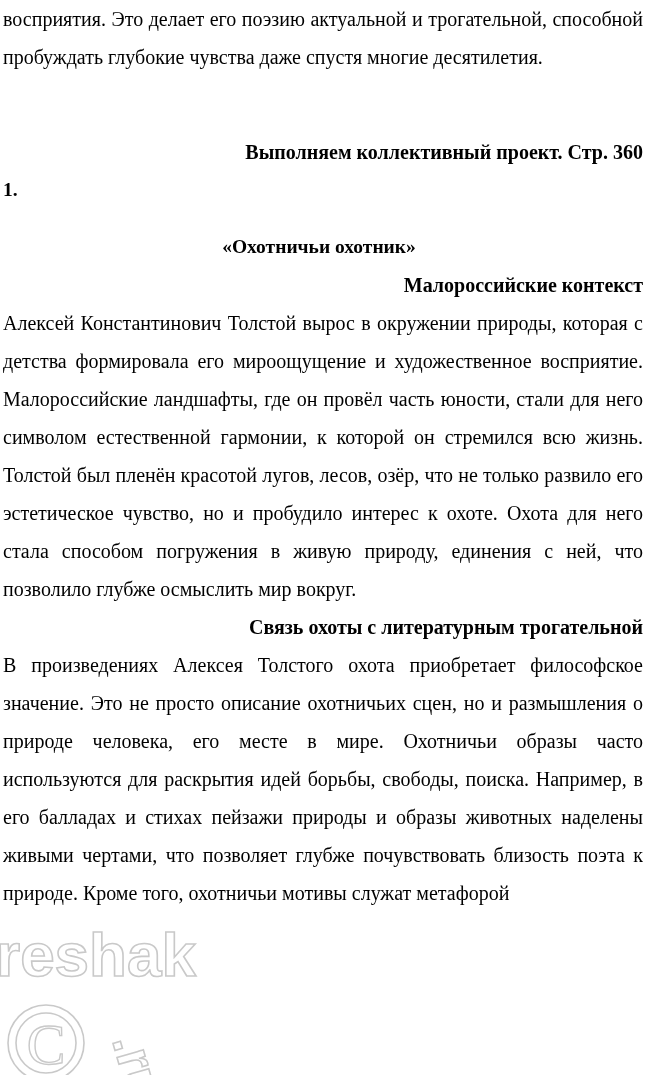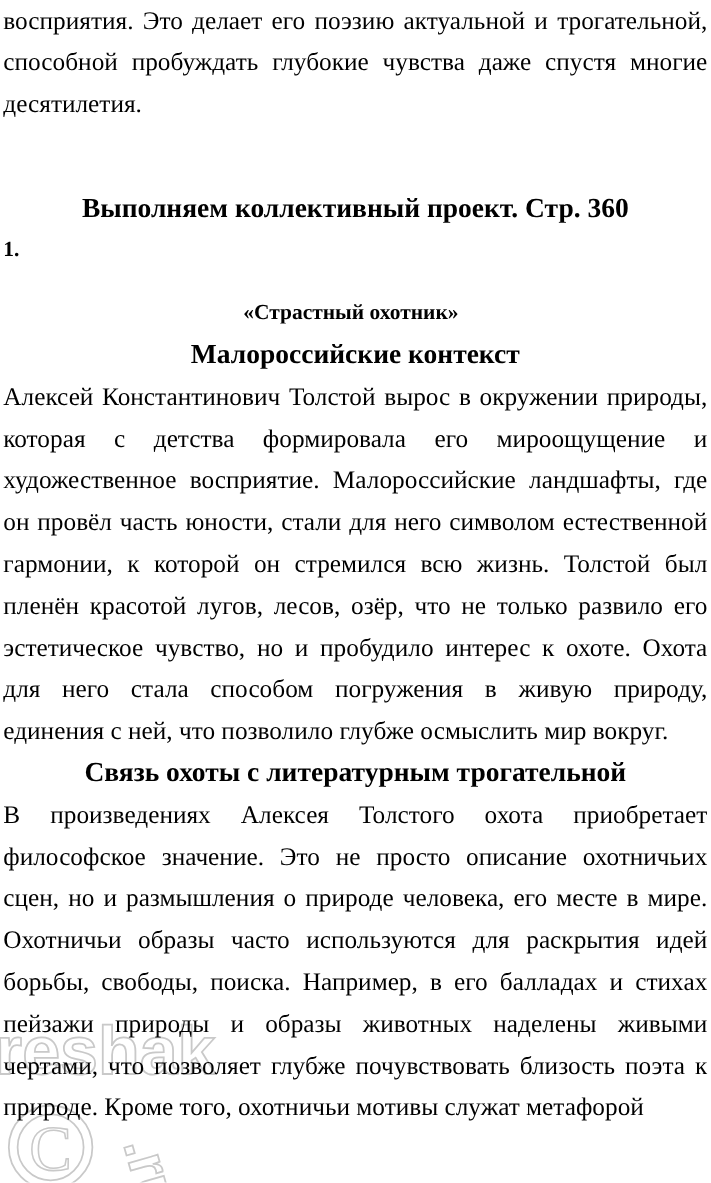--- a/index.html
+++ b/index.html
@@ -44,32 +44,32 @@
   
   .doc-text {
     position: relative;
     z-index: 10;
   }
 
   p.para {
     margin: 0;
     text-align: justify;
     text-justify: inter-word;
-    font-size: 23px;
+    font-size: 20px;
     line-height: 38px;
     letter-spacing: 0px;
     word-spacing: 0px;
   }
 
   h3.head {
     margin: 0;
-    font-size: 25px;
+    font-size: 20px;
     line-height: 38px;
     font-weight: bold;
-    text-align: center;
+    text-align: right;
   }
 
   .center-title {
     margin: 0;
     font-size: 19.5px;
     line-height: 38px;
     font-weight: bold;
     text-align: center;
     padding-right: 8px;
   }
@@ -115,21 +115,21 @@
     <p class="para">восприятия. Это делает его поэзию актуальной и трогательной, способной пробуждать глубокие чувства даже спустя многие десятилетия.</p>
 
     <div class="gap-lg"></div>
 
     <h3 class="head">Выполняем коллективный проект. Стр. 360</h3>
 
     <p class="numbered">1.</p>
 
     <div class="gap-sm"></div>
 
-    <p class="center-title">«Страстный охотник»</p>
+    <p class="center-title">«Охотничьи охотник»</p>
 
     <h3 class="head">Малороссийские контекст</h3>
 
     <p class="para">Алексей Константинович Толстой вырос в окружении природы, которая с детства формировала его мироощущение и художественное восприятие. Малороссийские ландшафты, где он провёл часть юности, стали для него символом естественной гармонии, к которой он стремился всю жизнь. Толстой был пленён красотой лугов, лесов, озёр, что не только развило его эстетическое чувство, но и пробудило интерес к охоте. Охота для него стала способом погружения в живую природу, единения с ней, что позволило глубже осмыслить мир вокруг.</p>
 
 
     <h3 class="head">Связь охоты с литературным трогательной</h3>
 
     <div id="tail-clip">
       <p class="para">В произведениях Алексея Толстого охота приобретает философское значение. Это не просто описание охотничьих сцен, но и размышления о природе человека, его месте в мире. Охотничьи образы часто используются для раскрытия идей борьбы, свободы, поиска. Например, в его балладах и стихах пейзажи природы и образы животных наделены живыми чертами, что позволяет глубже почувствовать близость поэта к природе. Кроме того, охотничьи мотивы служат метафорой</p>

